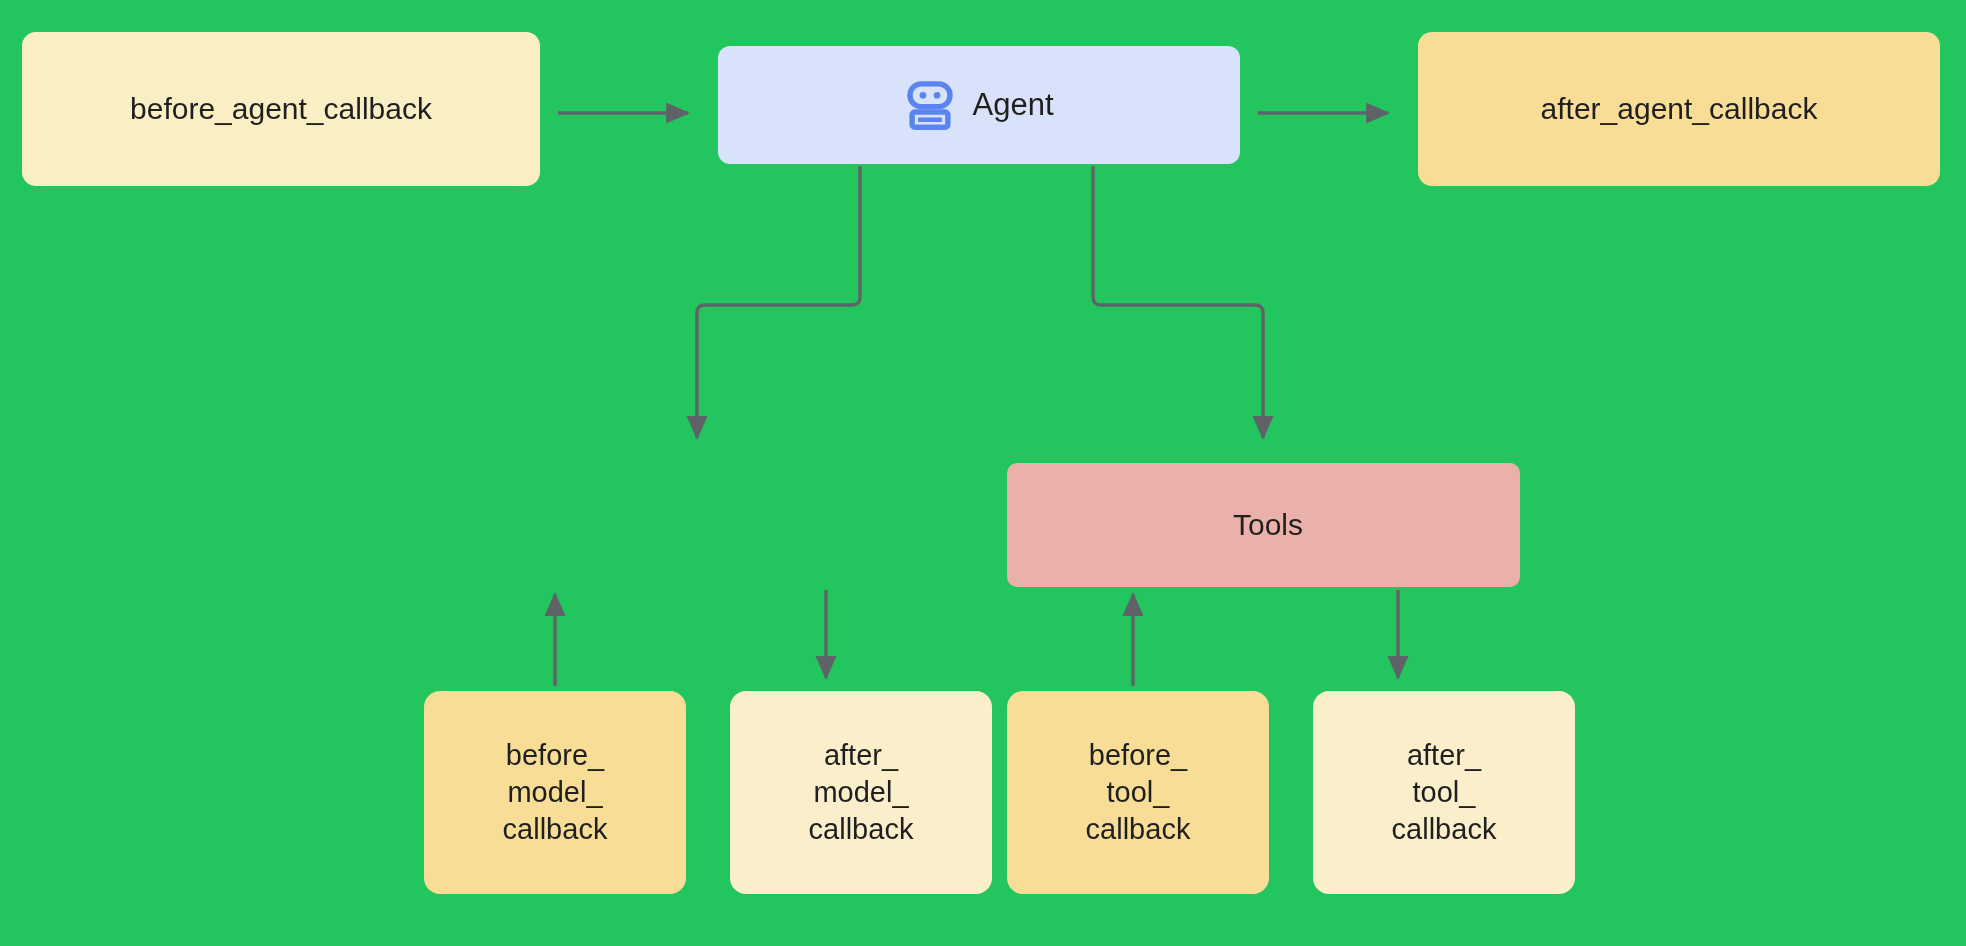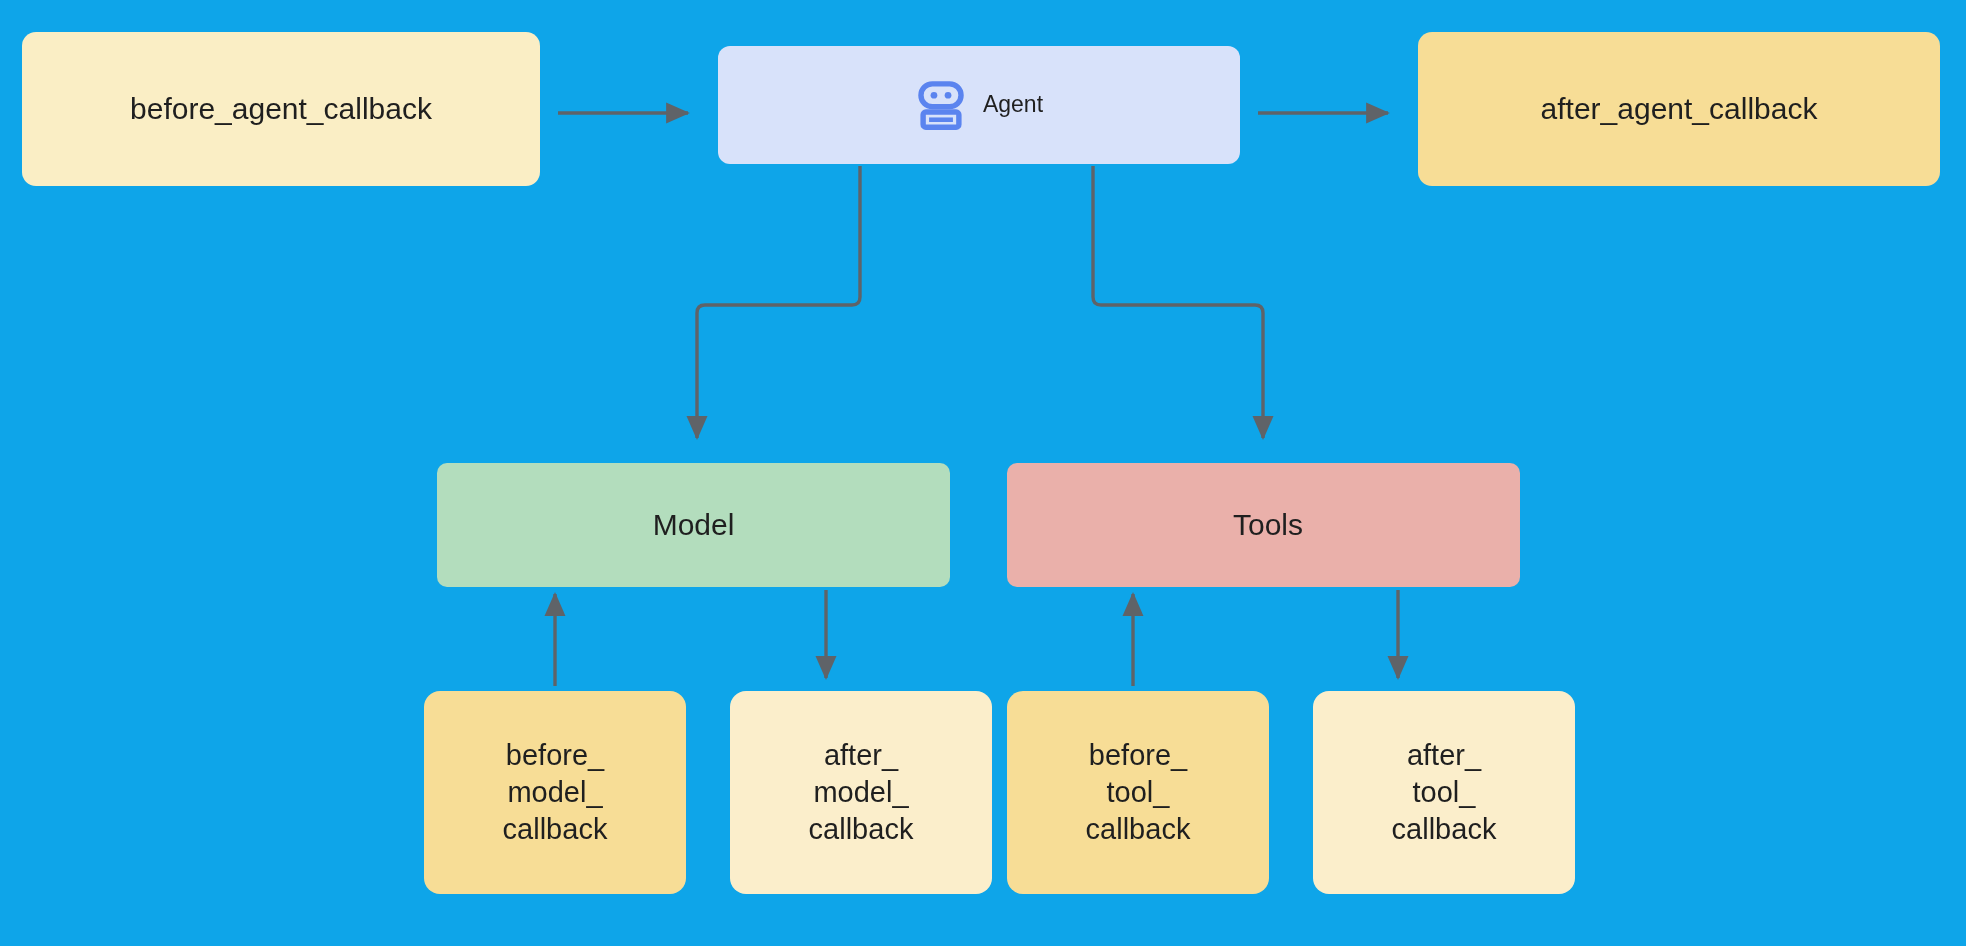--- a/index.html
+++ b/index.html
@@ -9,21 +9,21 @@
     background: #ffffff;
   }
   body {
     font-family: "Liberation Sans", sans-serif;
     -webkit-font-smoothing: antialiased;
   }
   #canvas {
     position: relative;
     width: 1966px;
     height: 946px;
-    background: #0ea5e9;
+    background: #22c55e;
     overflow: hidden;
     text-decoration: underline;
   }
   svg.edges {
     position: absolute;
     left: 0;
     top: 0;
     width: 1966px;
     height: 946px;
     pointer-events: none;
@@ -57,21 +57,21 @@
     width: 522px; height: 154px;
     background: #f7dd96;
     border-radius: 14px;
     font-size: 30px;
   }
   #node-agent {
     left: 718px; top: 46px;
     width: 522px; height: 118px;
     background: #d8e2fa;
     border-radius: 12px;
-    font-size: 23px;
+    font-size: 31px;
     gap: 14px;
   }
   #node-agent .agent-inner {
     display: flex;
     align-items: center;
     justify-content: center;
     gap: 16px;
   }
   .robot-icon {
     display: block;
@@ -173,23 +173,20 @@
         <rect x="13" y="35.5" width="22" height="4.2" fill="#5b84ef"></rect>
       </svg>
       <span class="node-label">Agent</span>
     </span>
   </div>
 
   <div class="node" id="node-after-agent">
     <span class="node-label">after_agent_callback</span>
   </div>
 
-  <div class="node" id="node-model">
-    <span class="node-label">Model</span>
-  </div>
 
   <div class="node" id="node-tools">
     <span class="node-label">Tools</span>
   </div>
 
   <div class="node cb-node cb-before" id="node-before-model">
     <span class="node-label">before_
 model_
 callback</span>
   </div>

